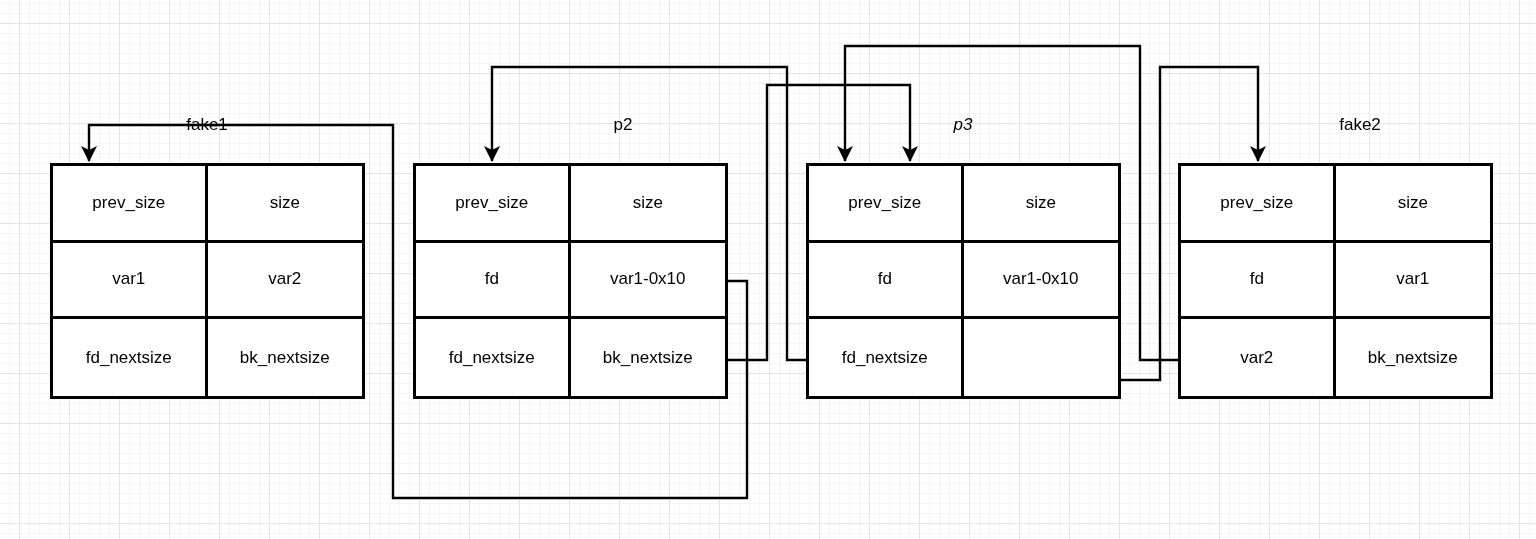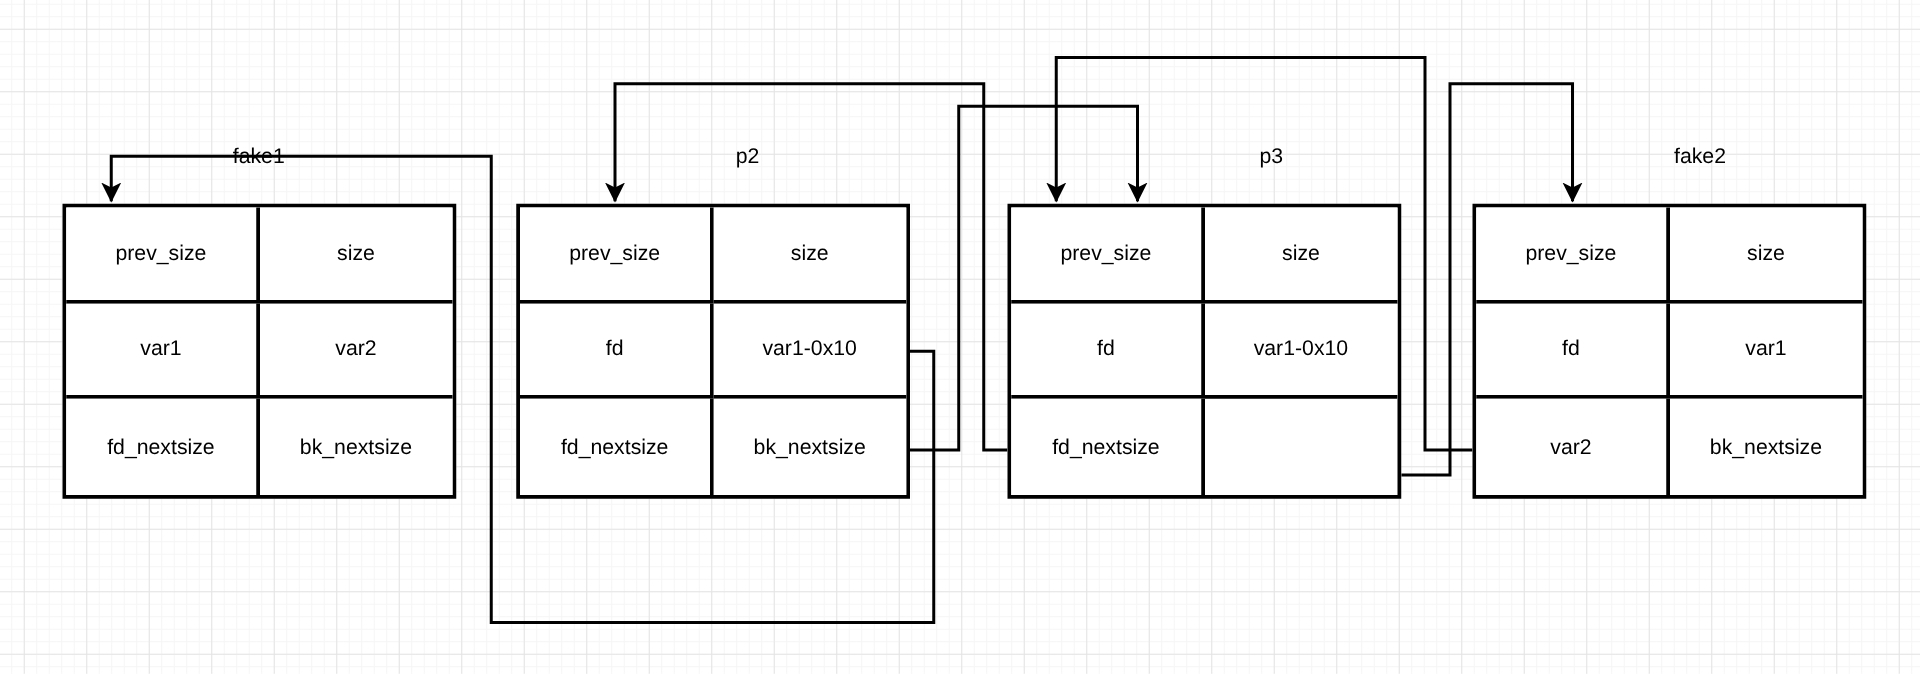--- a/index.html
+++ b/index.html
@@ -68,22 +68,22 @@
     top: 114px;
     height: 22px;
     line-height: 22px;
     width: 140px;
     text-align: center;
     transform: translateX(-50%);
     font-size: 17px;
     color: #000000;
   }
   .title-fake1 { left: 207px; }
-  .title-p2    { left: 598px; }
-  .title-p3    { left: 1017px; }
+  .title-p2    { left: 623px; }
+  .title-p3    { left: 963px; font-style: italic; }
   .title-fake2 { left: 1360px; }
 </style>
 </head>
 <body>
 
 <div class="canvas">
 
   <svg class="connector-layer" width="1536" height="539" viewBox="0 0 1536 539" xmlns="http://www.w3.org/2000/svg">
     <defs>
       <marker id="arrow" markerUnits="userSpaceOnUse" markerWidth="18" markerHeight="18" refX="15" refY="8" orient="auto">

